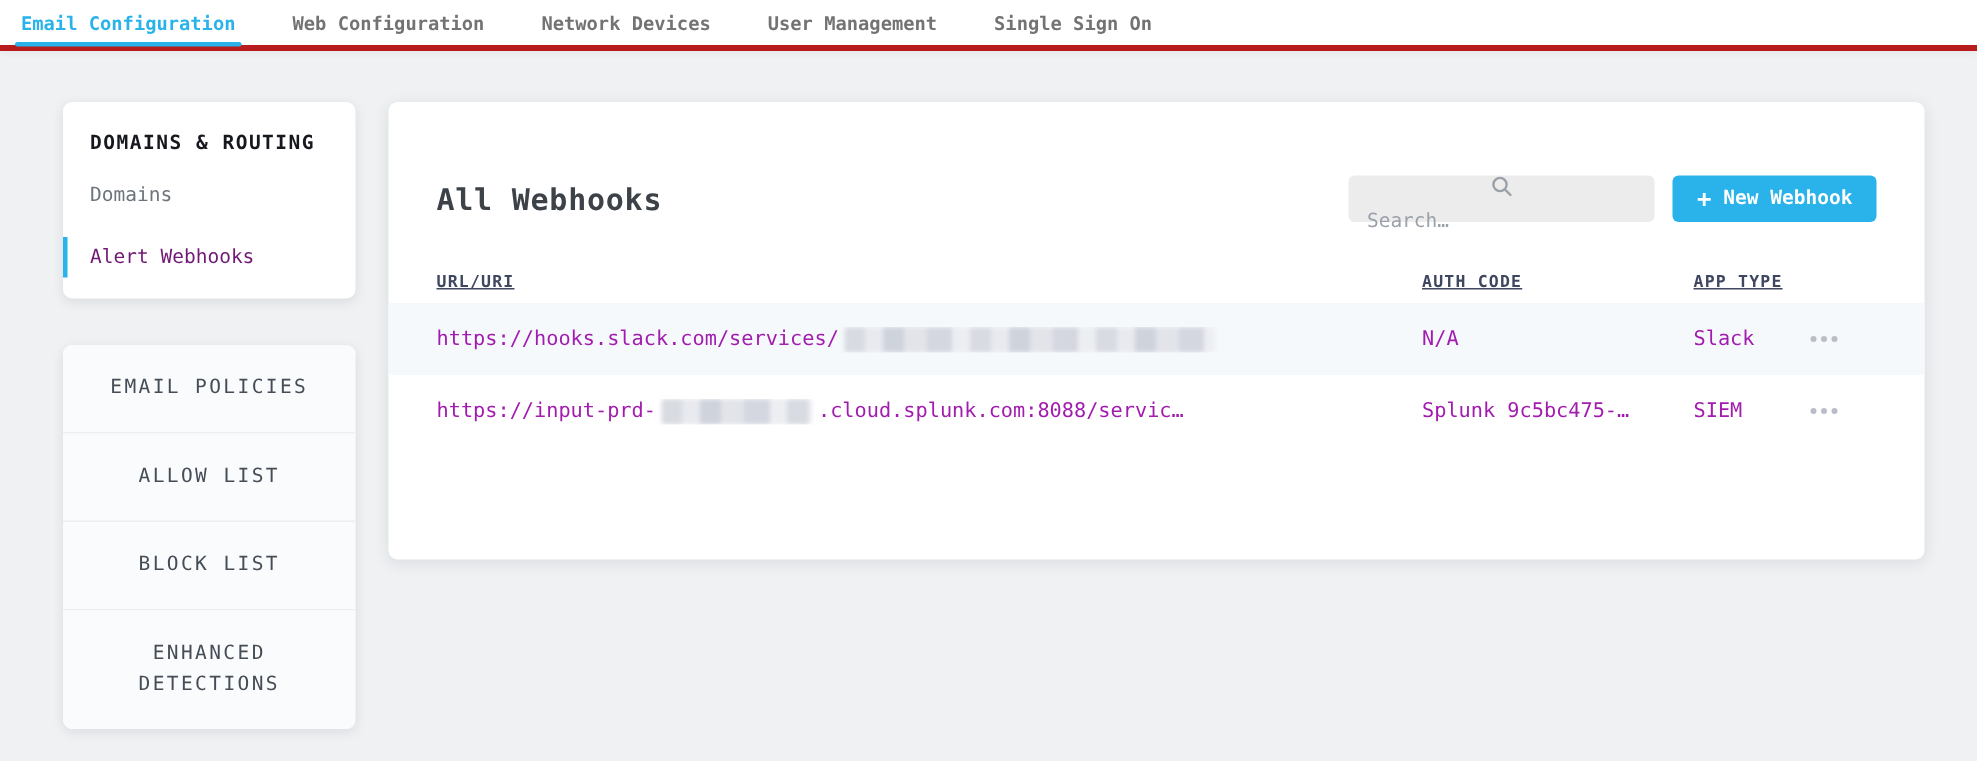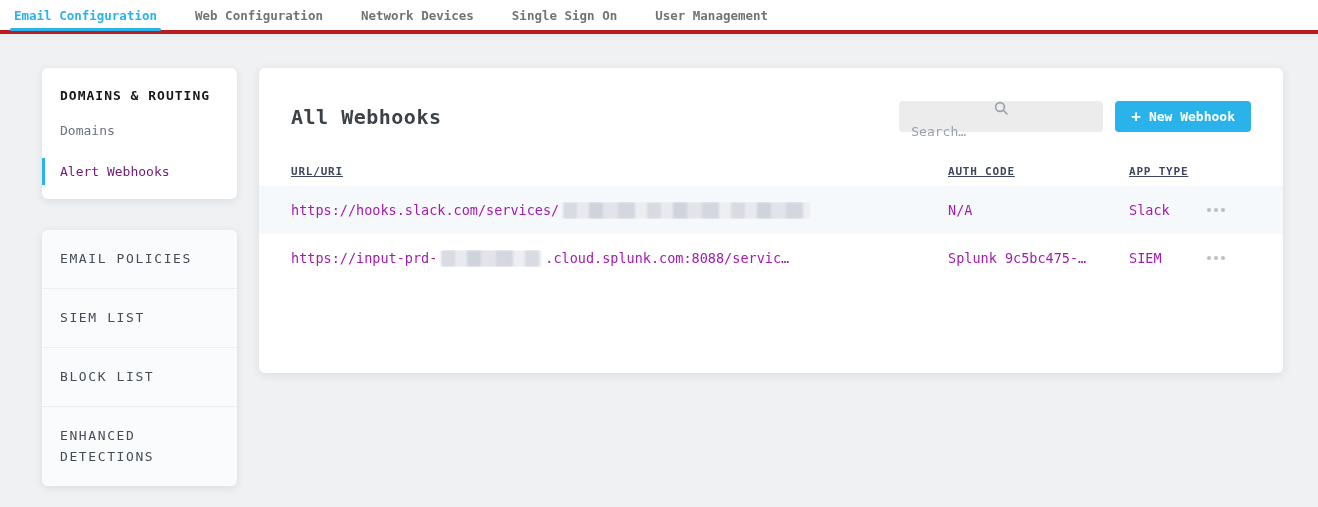--- a/index.html
+++ b/index.html
@@ -91,37 +91,39 @@
   }
   .side-list-item {
     font-size: 13px;
     color: #454d56;
     letter-spacing: 1.6px;
     padding: 19px 18px;
     line-height: 1.55;
     border-bottom: 1px solid #eceef1;
     cursor: pointer;
     background: #fafbfc;
+    text-align: center;
   }
   .side-list-item:last-child { border-bottom: none; }
 
   
   .panel {
     flex: 1;
     background: #ffffff;
     border-radius: 6px;
     box-shadow: 0 2px 10px rgba(40,50,60,0.10);
     padding: 0 32px;
     min-height: 305px;
   }
   .panel-header {
     display: flex;
     align-items: center;
     padding-top: 33px;
     margin-bottom: 24px;
+    margin-top: 16px;
   }
   .panel-title {
     font-size: 20px;
     font-weight: bold;
     color: #3c4248;
     letter-spacing: 0.5px;
   }
   .search-box {
     margin-left: auto;
     display: flex;
@@ -219,36 +221,36 @@
     background: #b9bec6;
   }
 </style>
 </head>
 <body>
 
 <div class="topnav">
   <div class="nav-item active">Email Configuration</div>
   <div class="nav-item">Web Configuration</div>
   <div class="nav-item">Network Devices</div>
+  <div class="nav-item">User Management</div>
   <div class="nav-item">Single Sign On</div>
-  <div class="nav-item">User Management</div>
 </div>
 
 <div class="content">
 
   <div class="sidebar">
     <div class="side-card">
       <div class="side-card-title">DOMAINS &amp; ROUTING</div>
       <div class="side-item">Domains</div>
       <div class="side-item active">Alert Webhooks</div>
     </div>
 
     <div class="side-list">
       <div class="side-list-item">EMAIL POLICIES</div>
-      <div class="side-list-item">SIEM LIST</div>
+      <div class="side-list-item">ALLOW LIST</div>
       <div class="side-list-item">BLOCK LIST</div>
       <div class="side-list-item">ENHANCED DETECTIONS</div>
     </div>
   </div>
 
   <div class="panel">
 
     <div class="panel-header">
       <div class="panel-title">All Webhooks</div>
 

